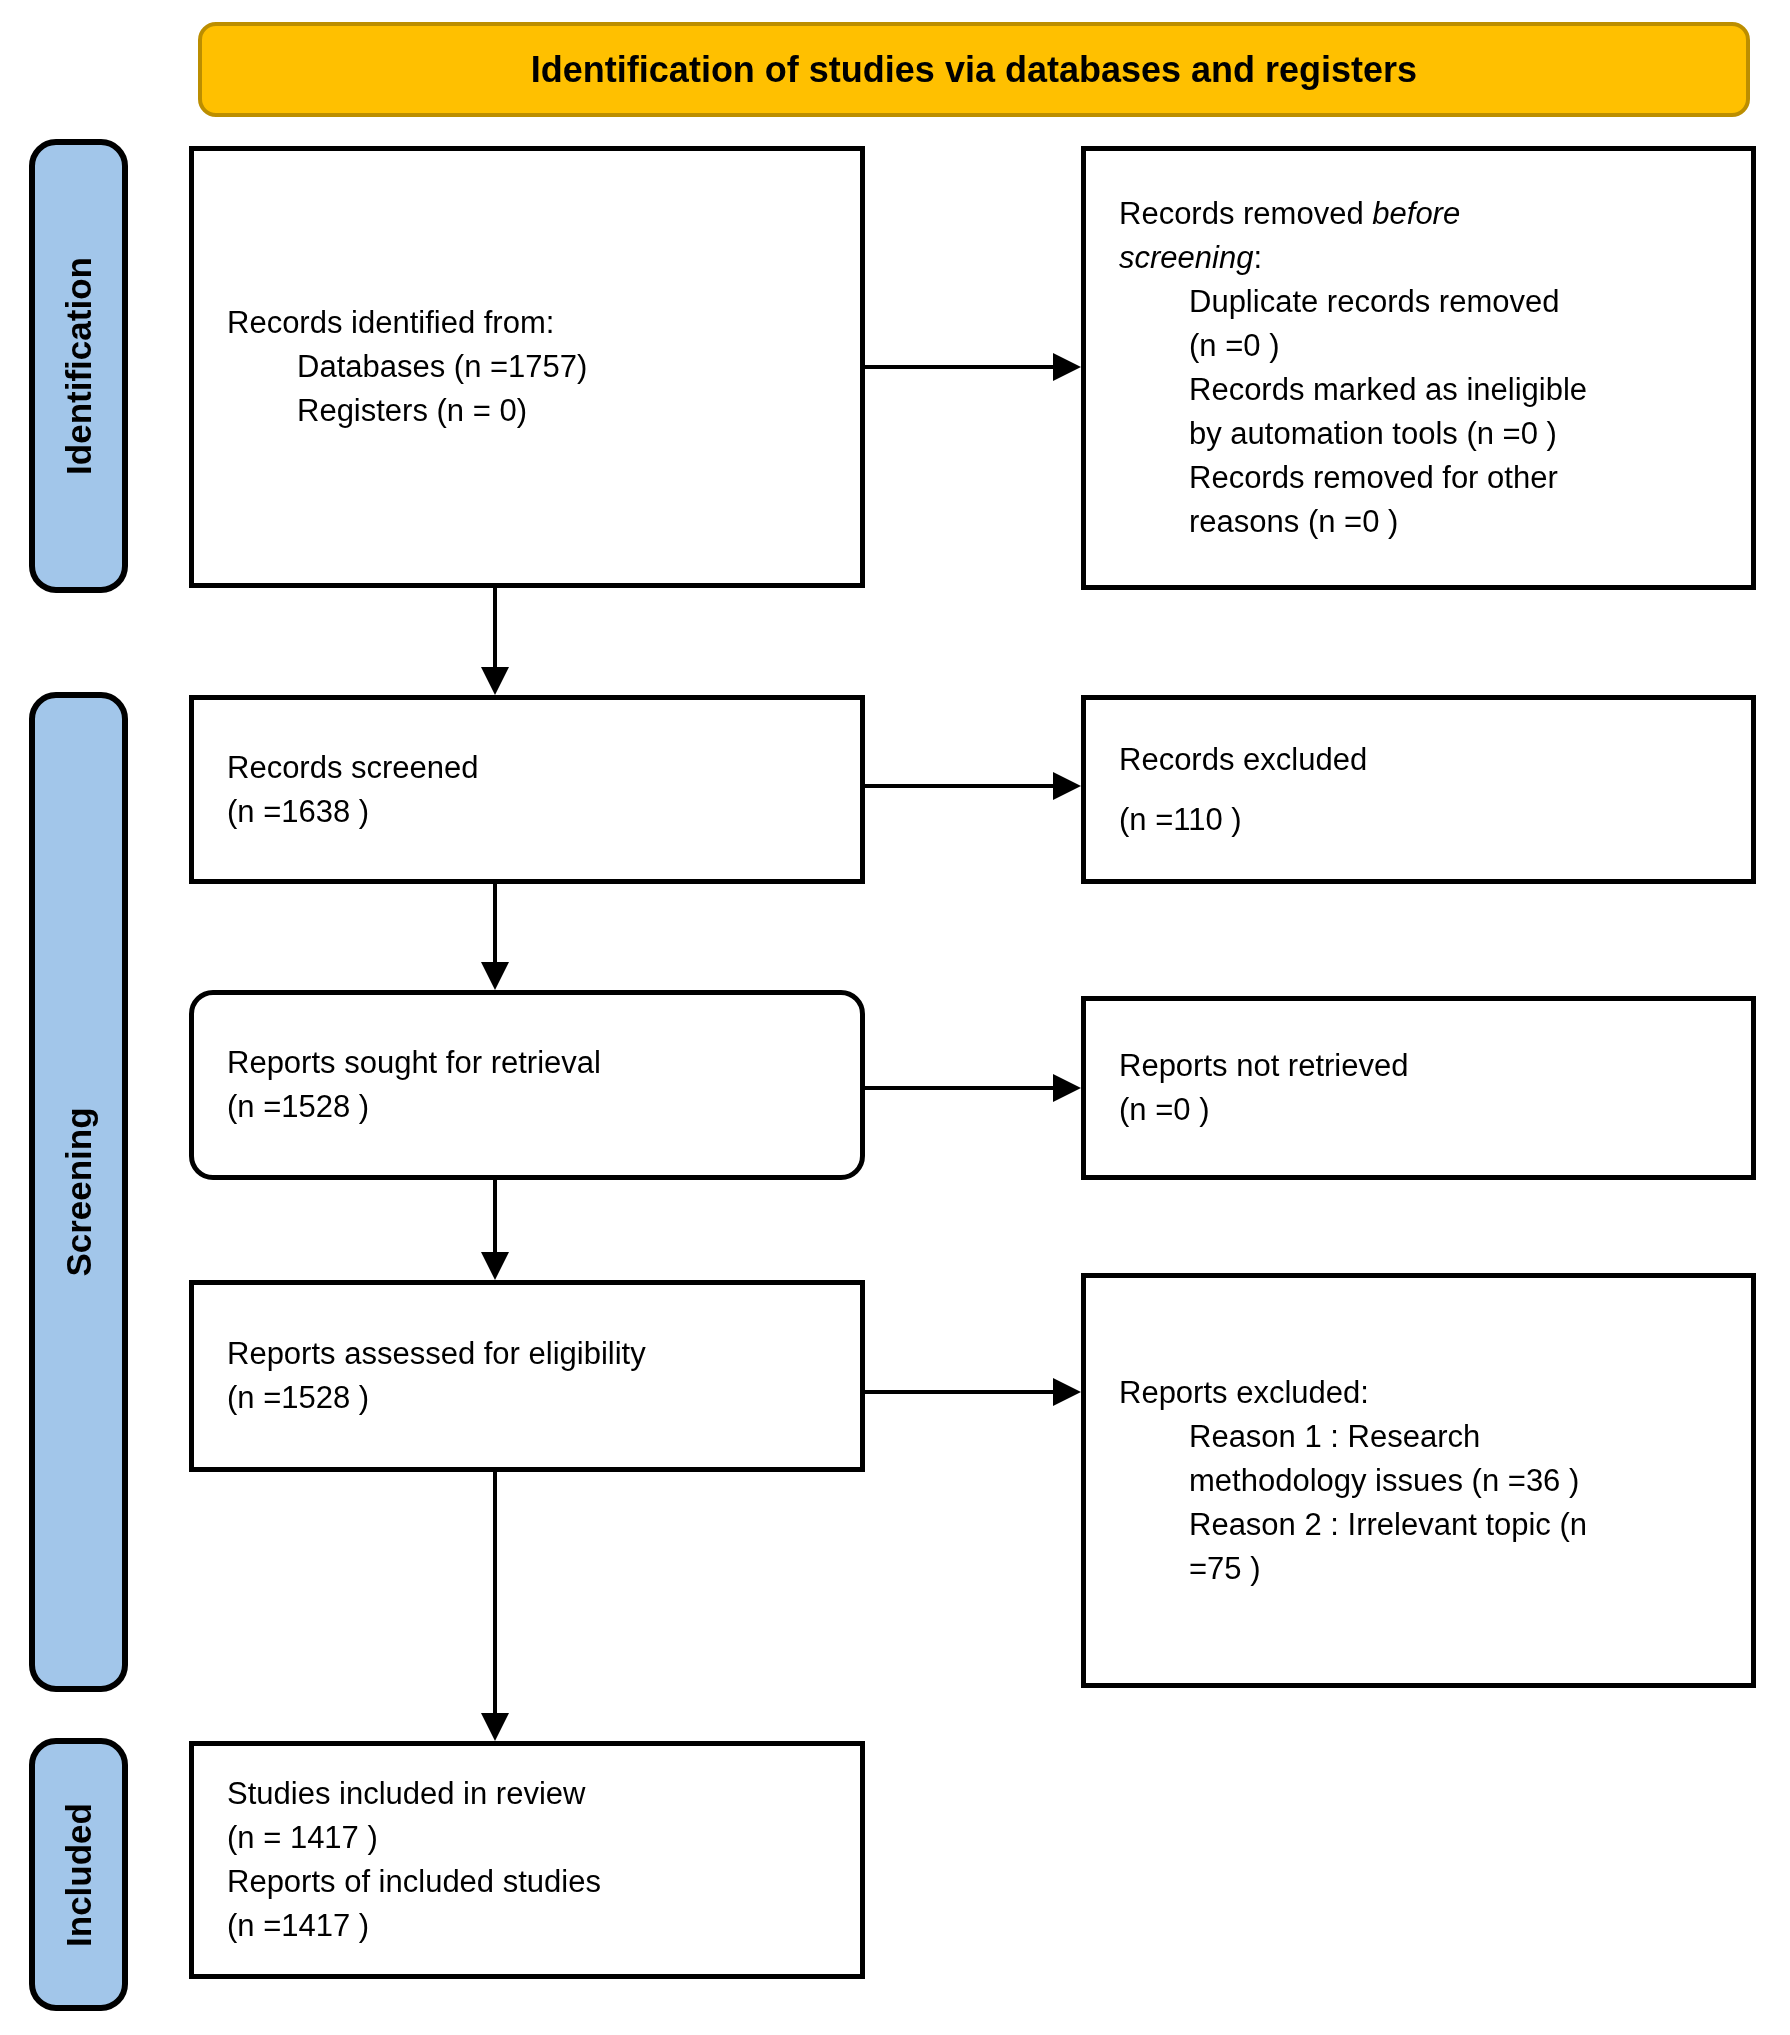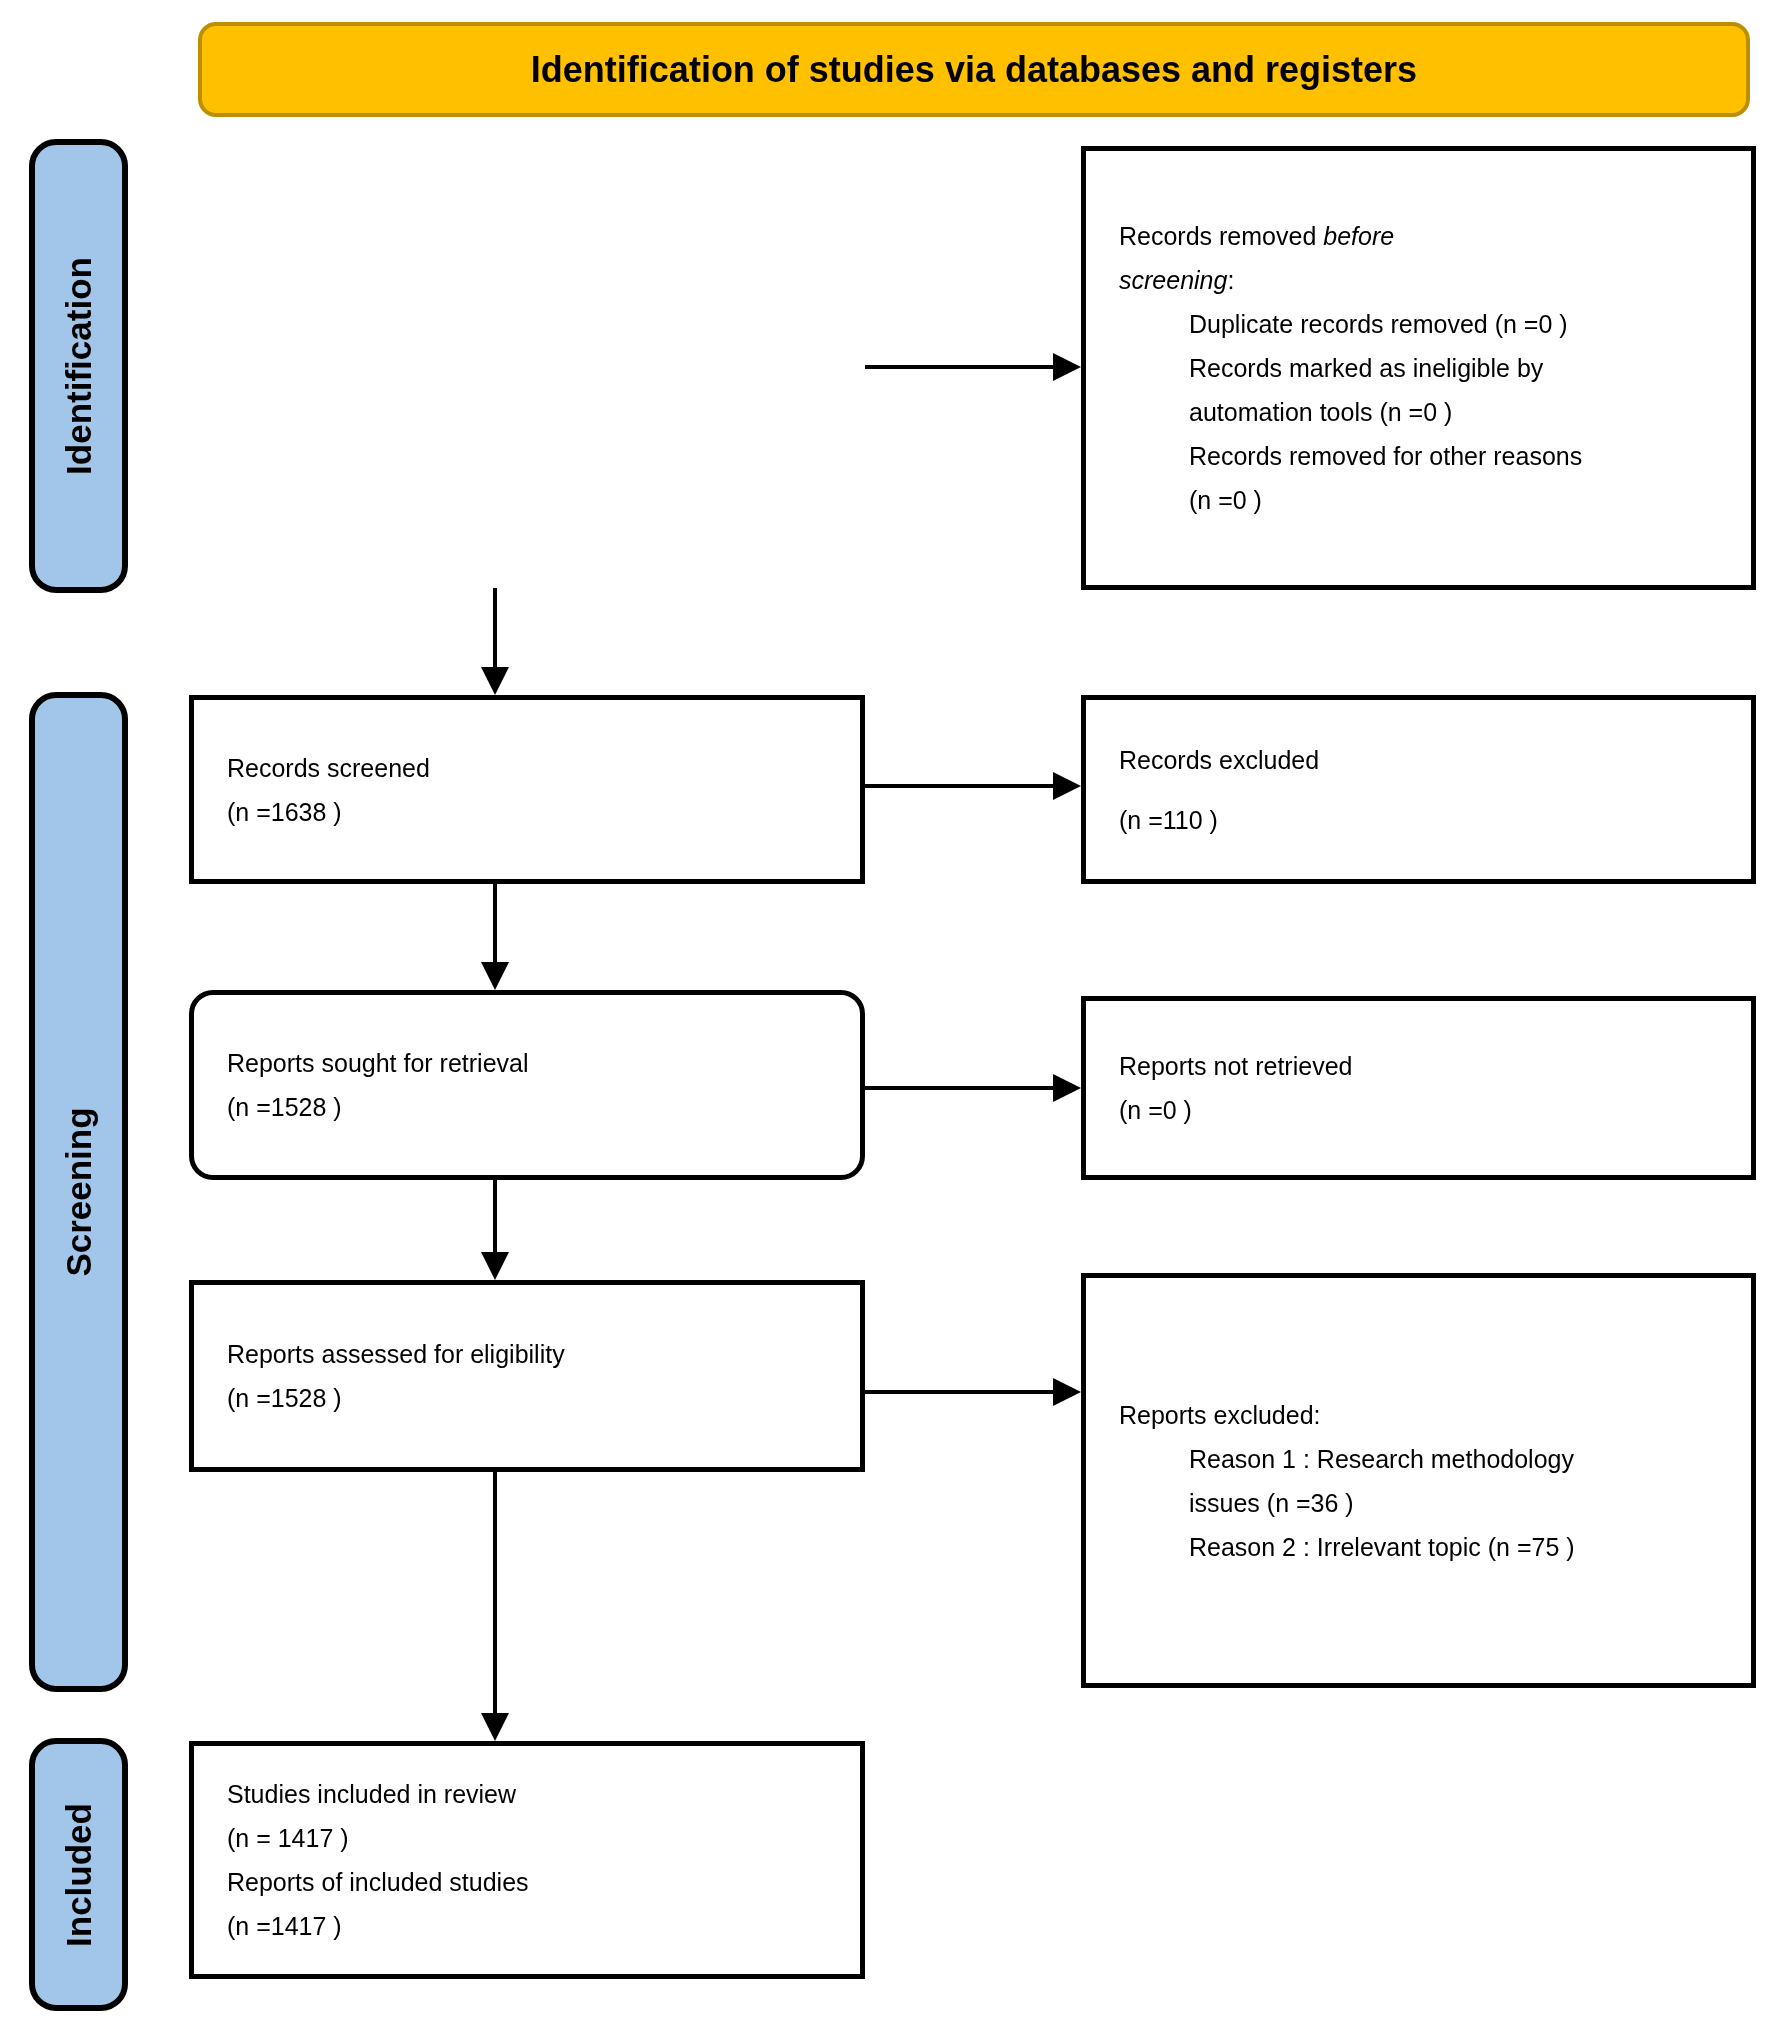--- a/index.html
+++ b/index.html
@@ -37,21 +37,21 @@
   .stage-identification{top:139px;height:454px;}
   .stage-screening{top:692px;height:1000px;}
   .stage-included{top:1738px;height:273px;}
 
   
   .box{
     position:absolute;background:#fff;border:5.5px solid var(--box-border);
     display:flex;flex-direction:column;justify-content:center;
     padding:14.6px 24px 14.6px 33px;
   }
-  .box p{font-size:25px;line-height:44px;}
+  .box p{font-size:31px;line-height:44px;}
   .ind{margin-left:70px;}
   .it{font-style:italic;}
   .w662{max-width:403px;}
   .w700{max-width:426px;}
 
   .b1{left:189px;top:146px;width:676px;height:442px;}
   .b2{left:189px;top:695px;width:676px;height:189px;}
   .b3{left:189px;top:990px;width:676px;height:190px;border-radius:24px;}
   .b4{left:189px;top:1280px;width:676px;height:192px;}
   .b5{left:189px;top:1741px;width:676px;height:238px;}
@@ -82,20 +82,25 @@
   <div class="stage stage-identification">
     <span>Identification</span>
   </div>
   <div class="stage stage-screening">
     <span>Screening</span>
   </div>
   <div class="stage stage-included">
     <span>Included</span>
   </div>
 
+  <div class="box b1">
+    <p>Records identified from:</p>
+    <p class="ind">Databases (n =1757)</p>
+    <p class="ind">Registers (n = 0)</p>
+  </div>
 
   <div class="box r1">
     <p><span>Records removed </span><span class="it">before</span></p>
     <p><span class="it">screening</span><span>:</span></p>
     <p class="ind w662">Duplicate records removed (n =0 )</p>
     <p class="ind w662">Records marked as ineligible by automation tools (n =0 )</p>
     <p class="ind w662">Records removed for other reasons (n =0 )</p>
   </div>
 
   <div class="box b2">

